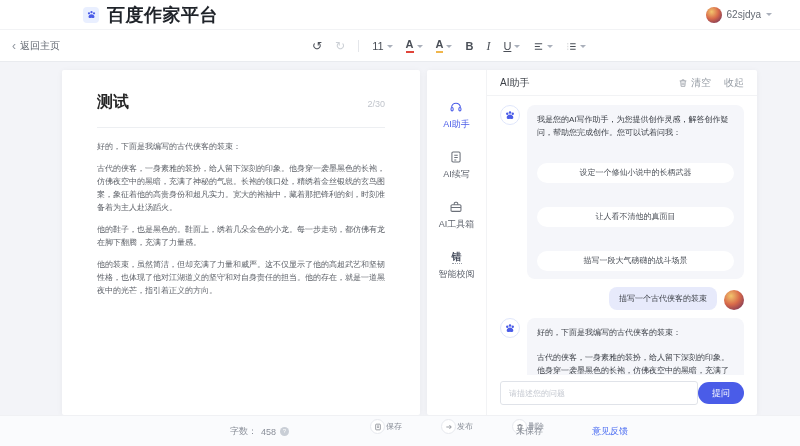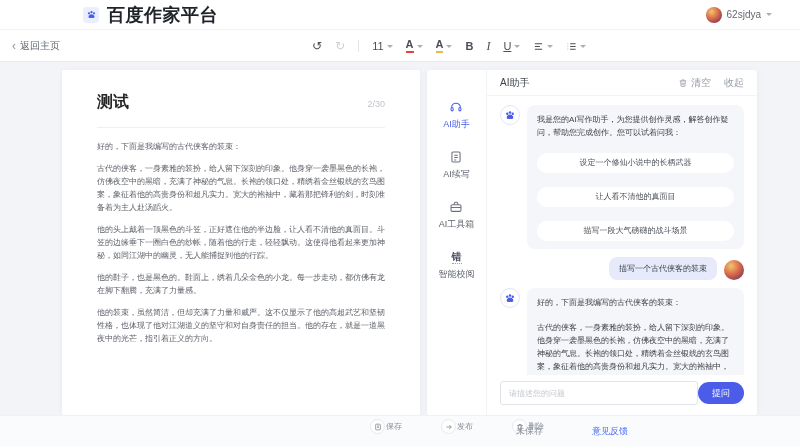--- a/index.html
+++ b/index.html
@@ -59,21 +59,21 @@
   .chat-header { height:26px; flex:none; border-bottom:1px solid #f2f3f5; display:flex; align-items:center; padding:0 13px; }
   .chat-title { font-size:10px; color:#3b3f46; }
   .chat-actions { margin-left:auto; display:flex; align-items:center; gap:13px; font-size:10px; color:#9aa0a8; }
   .chat-action { display:flex; align-items:center; gap:3px; cursor:pointer; }
   .chat-action svg { width:10px; height:10px; stroke:#9aa0a8; fill:none; stroke-width:2; }
   .chat-body { flex:1; padding:9px 13px 0; overflow:hidden; }
   .msg { display:flex; gap:7px; }
   .avatar-ai { width:20px; height:20px; flex:none; border-radius:50%; background:#fff; border:1px solid #dfe6fb; display:flex; align-items:center; justify-content:center; }
   .avatar-ai svg { width:12px; height:12px; fill:#4a5ce8; }
   .bubble-ai { flex:1; background:#f5f6fa; border-radius:8px; padding:8px 10px; font-size:8px; line-height:13px; color:#3b3f46; }
-  .pill { background:#fff; border-radius:11px; height:20px; line-height:20px; text-align:center; font-size:8px; color:#4a4f57; margin-top:14px; cursor:pointer; }
+  .pill { background:#fff; border-radius:11px; height:20px; line-height:20px; text-align:center; font-size:8px; color:#4a4f57; margin-top:24px; cursor:pointer; }
   .pill:first-of-type { margin-top:8px; }
   .msg-user { display:flex; justify-content:flex-end; align-items:flex-end; gap:7px; margin-top:8px; }
   .bubble-user { background:#e7eafb; border-radius:8px; padding:6px 10px; font-size:8px; line-height:11px; color:#3b3f46; }
   .avatar-user { width:20px; height:20px; flex:none; border-radius:50%; background:radial-gradient(circle at 35% 30%, #f2c56d 0%, #d86a4a 45%, #8a3e55 80%, #4a2b46 100%); }
   .msg.second { margin-top:8px; }
   .bubble-ai .reply-body { margin-top:12px; }
   .chat-inputrow { flex:none; display:flex; align-items:center; gap:0; padding:6px 13px 10px; }
   .chat-input { flex:1; height:24px; border:1px solid #e0e3e9; border-radius:3px; padding:0 8px; font-size:8px; color:#333; outline:none; font-family:inherit; }
   .chat-input::placeholder { color:#c4c8d0; }
   .ask-btn { width:46px; height:22px; flex:none; border:none; border-radius:11px; background:#4a5ce8; color:#fff; font-size:9px; cursor:pointer; font-family:inherit; }
@@ -169,21 +169,20 @@
 
     <section class="editor-card">
       <div class="title-row">
         <span class="doc-title">测试</span>
         <span class="title-counter">2/30</span>
       </div>
       <div class="title-divider"></div>
       <div class="doc-body">
         <p>好的，下面是我编写的古代侠客的装束：</p>
         <p>古代的侠客，一身素雅的装扮，给人留下深刻的印象。他身穿一袭墨黑色的长袍，仿佛夜空中的黑暗，充满了神秘的气息。长袍的领口处，精绣着金丝银线的玄鸟图案，象征着他的高贵身份和超凡实力。宽大的袍袖中，藏着那把锋利的剑，时刻准备着为主人赴汤蹈火。</p>
-        <p>他的头上戴着一顶黑色的斗笠，正好遮住他的半边脸，让人看不清他的真面目。斗笠的边缘垂下一圈白色的纱帐，随着他的行走，轻轻飘动。这使得他看起来更加神秘，如同江湖中的幽灵，无人能捕捉到他的行踪。</p>
         <p>他的鞋子，也是黑色的。鞋面上，绣着几朵金色的小龙。每一步走动，都仿佛有龙在脚下翻腾，充满了力量感。</p>
         <p>他的装束，虽然简洁，但却充满了力量和威严。这不仅显示了他的高超武艺和坚韧性格，也体现了他对江湖道义的坚守和对自身责任的担当。他的存在，就是一道黑夜中的光芒，指引着正义的方向。</p>
       </div>
     </section>
 
     <section class="ai-col">
       <nav class="ai-tabs">
         <div class="ai-tab active">
           <svg viewBox="0 0 24 24">
               <path d="M4.5 13a7.5 7.5 0 0 1 15 0"></path>
@@ -270,20 +269,25 @@
 
         <div class="chat-inputrow">
           <input class="chat-input" type="text" placeholder="请描述您的问题" style="">
           <button class="ask-btn">提问</button>
         </div>
       </div>
     </section>
   </div>
 
   <footer class="statusbar">
+    <div class="word-count">
+      <span>字数：</span>
+        <span>458</span>
+      <span class="info-dot">?</span>
+    </div>
     <div class="footer-actions">
       <div class="fbtn">
         <span class="fbtn-circle">
             <svg viewBox="0 0 24 24">
               <rect x="5" y="3.5" width="14" height="17" rx="2"></rect>
               <path d="M9 9h6M9 13h6"></path>
             </svg>
           </span>
         <span class="fbtn-label">保存</span>
       </div>

